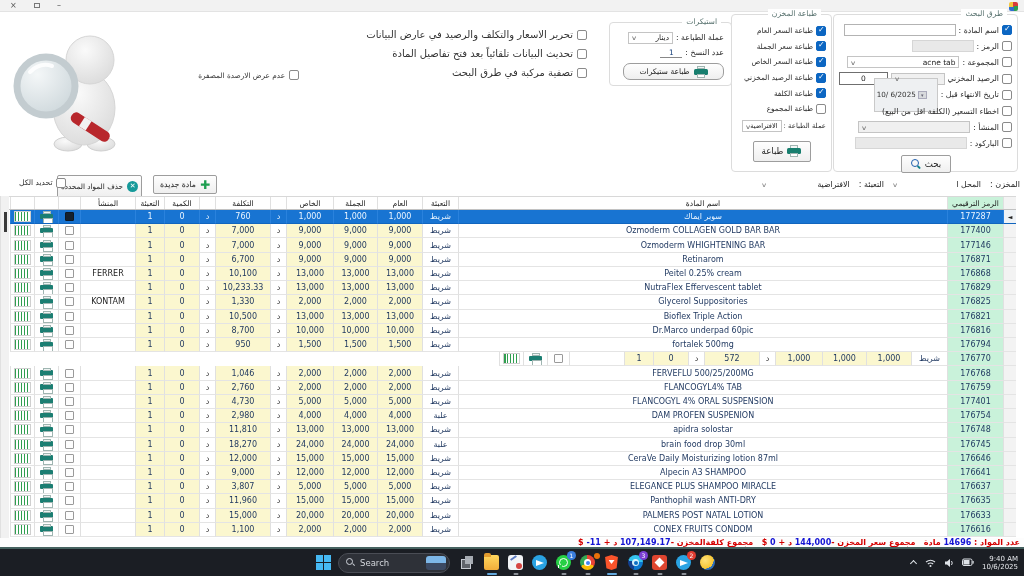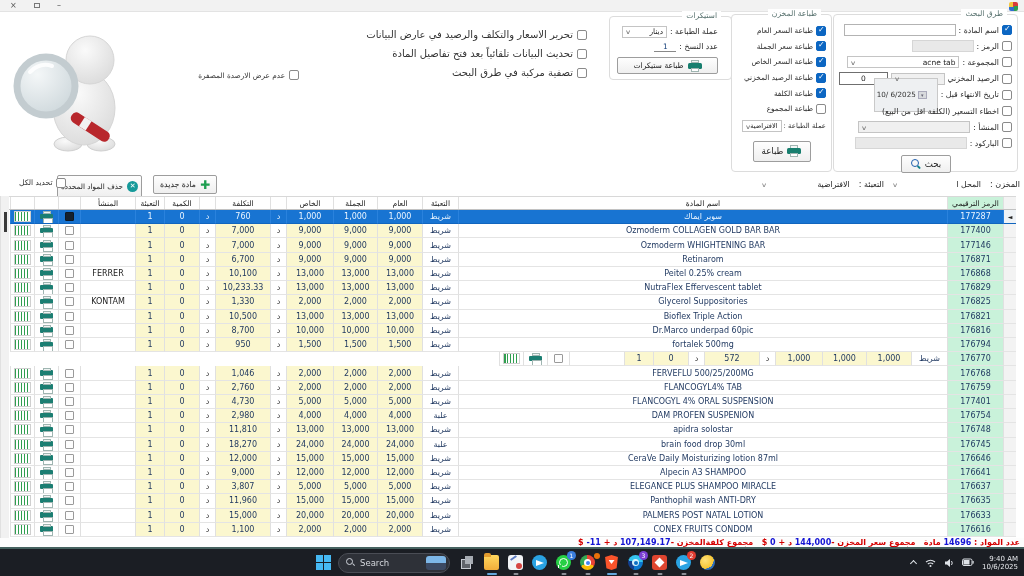--- a/index.html
+++ b/index.html
@@ -46,23 +46,23 @@
   .popt .lbl{font-size:7.3px;color:#2b2b2b;white-space:nowrap;}
   #print-conn{display:flex;direction:rtl;align-items:center;gap:2px;height:15px;margin-top:2px;}
   #print-conn .slabel{font-size:6.9px;}
   #print-btn{width:58px;height:21px;margin:7px auto 0 auto;}
   .printer-ic{width:14px;height:12px;position:relative;flex:0 0 auto;}
   .printer-ic .pbody{position:absolute;left:0;top:3px;width:14px;height:6px;background:#177e6e;border-radius:1.5px;}
   .printer-ic .ptop{position:absolute;left:3px;top:0;width:8px;height:3.5px;background:#f2f7f6;border:0.5px solid #9fb5b1;}
   .printer-ic .pbot{position:absolute;left:3px;top:8px;width:8px;height:4px;background:#fff;border:0.5px solid #9fb5b1;}
 
   
-  #stickers-group{left:609px;top:16px;width:123px;height:64px;padding:7px 13px 3px 5px;}
+  #stickers-group{left:609px;top:22px;width:123px;height:64px;padding:7px 7px 3px 5px;}
   .strow{display:flex;direction:rtl;align-items:center;gap:3px;height:15px;justify-content:flex-start;}
-  #stk-btn{width:101px;height:17px;margin-top:3px;font-size:7.6px;}
+  #stk-btn{width:101px;height:17px;margin-top:3px;font-size:7.6px;border-radius:7px;}
   #stk-copies{width:22px;height:11px;border:none;border-bottom:1px solid #888;background:#fff;font-size:7.5px;text-align:center;color:#16407a;}
 
   
   #opts{position:absolute;left:437px;top:25px;width:150px;direction:rtl;}
   .oprow{display:flex;direction:rtl;align-items:center;gap:4px;height:19px;}
   .oprow .lbl{font-size:10px;color:#333;white-space:nowrap;}
   #zero-balance{position:absolute;left:193px;top:70px;width:106px;display:flex;direction:rtl;align-items:center;gap:4px;}
   #zero-balance .lbl{font-size:7.3px;color:#333;white-space:nowrap;}
 
   

